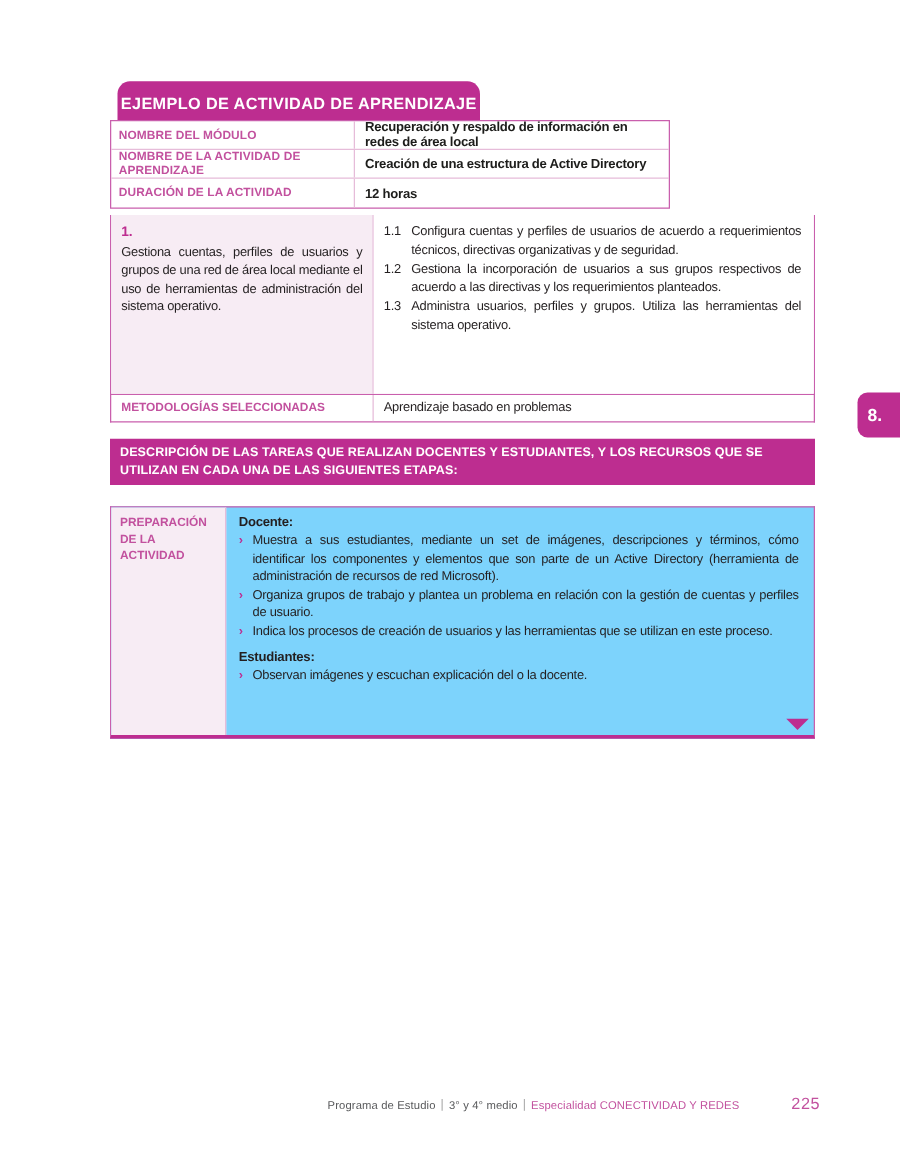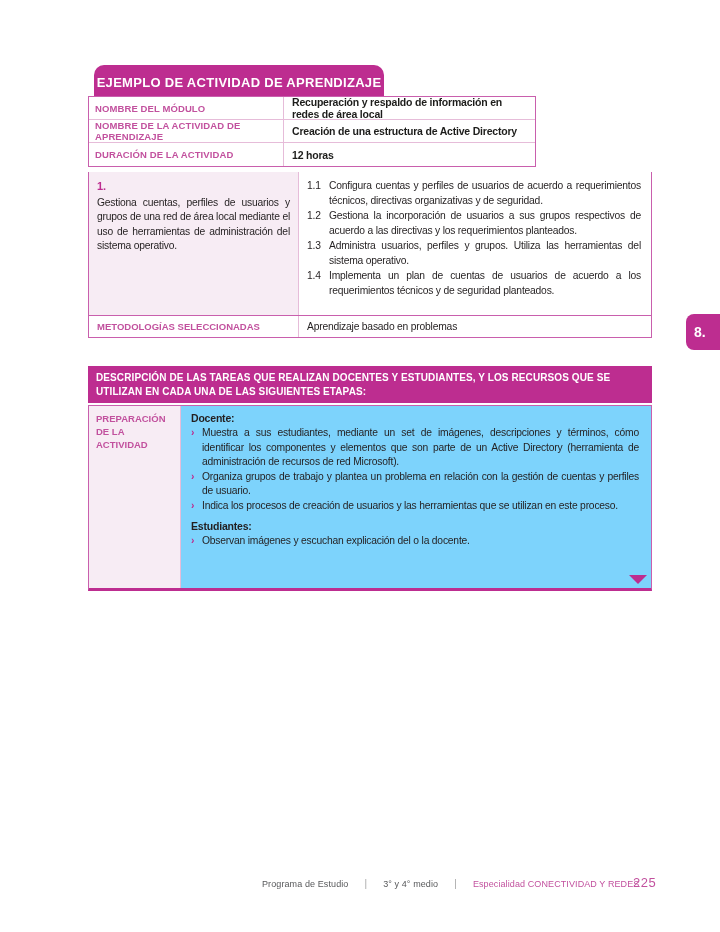--- a/index.html
+++ b/index.html
@@ -88,21 +88,21 @@
     color:#c2519e; font-size:9.5px; font-weight:bold;
     display:flex; align-items:center; padding:0 8px;
   }
   .method-value {
     flex:1; display:flex; align-items:center; padding:0 8px;
     font-size:10.3px; letter-spacing:-0.2px;
   }
 
   
   .desc-banner {
-    position:absolute; left:88px; top:366px; width:564px; height:37px;
+    position:absolute; left:88px; top:351px; width:564px; height:37px;
     background:#bd2d90; color:#ffffff;
     font-size:10px; font-weight:bold; line-height:13.5px;
     padding:5px 10px 0 8px; letter-spacing:.1px;
   }
 
   
   .prep-block {
     position:absolute; left:88px; top:405px; width:564px; height:186px;
     display:flex;
     border:1.5px solid #c95fad; border-bottom:3px solid #bd2d90;
@@ -136,21 +136,21 @@
     display:flex; align-items:center; padding-left:8px;
   }
 
   
   .footer {
     position:absolute; left:0; top:878px; width:720px;
     display:flex; align-items:center;
   }
   .footer-line {
     position:absolute; left:262px; top:0;
-    display:flex; align-items:center; gap:16px;
+    display:flex; align-items:center; gap:4px;
     font-size:9px; color:#58595b; letter-spacing:.1px;
   }
   .footer-sep { color:#a7a7a7; font-size:10px; }
   .footer-specialty { color:#c2519e; }
   .page-number {
     position:absolute; left:633px; top:-3px;
     color:#c2519e; font-size:13px; letter-spacing:.5px;
   }
 </style>
 </head>
@@ -187,24 +187,20 @@
           <span class="crit-text">Configura cuentas y perfiles de usuarios de acuerdo a requerimientos técnicos, directivas organizativas y de seguridad.</span>
         </div>
         <div class="crit-item">
           <span class="crit-num">1.2</span>
           <span class="crit-text">Gestiona la incorporación de usuarios a sus grupos respectivos de acuerdo a las directivas y los requerimientos planteados.</span>
         </div>
         <div class="crit-item">
           <span class="crit-num">1.3</span>
           <span class="crit-text">Administra usuarios, perfiles y grupos. Utiliza las herramientas del sistema operativo.</span>
         </div>
-        <div class="crit-item">
-          <span class="crit-num">1.4</span>
-          <span class="crit-text">Implementa un plan de cuentas de usuarios de acuerdo a los requerimientos técnicos y de seguridad planteados.</span>
-        </div>
       </div>
     </div>
     <div class="method-row">
       <div class="method-label">METODOLOGÍAS SELECCIONADAS</div>
       <div class="method-value">Aprendizaje basado en problemas</div>
     </div>
   </div>
 
   <div class="desc-banner">DESCRIPCIÓN DE LAS TAREAS QUE REALIZAN DOCENTES Y ESTUDIANTES, Y LOS RECURSOS QUE SE UTILIZAN EN CADA UNA DE LAS SIGUIENTES ETAPAS:</div>
 

